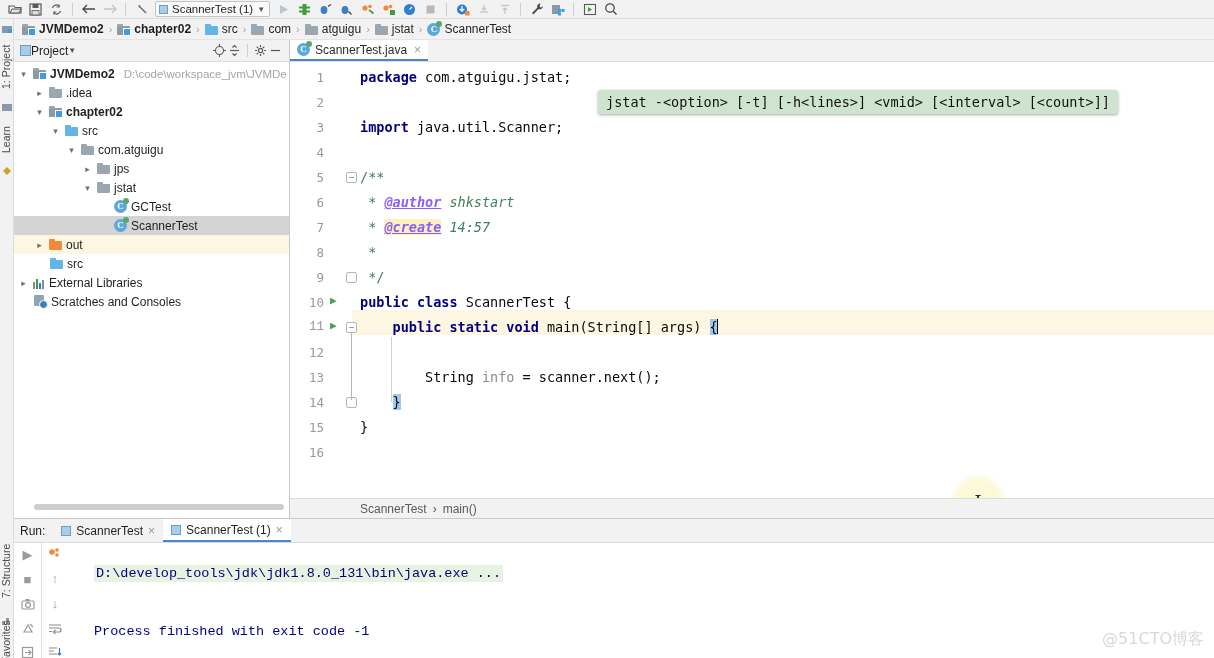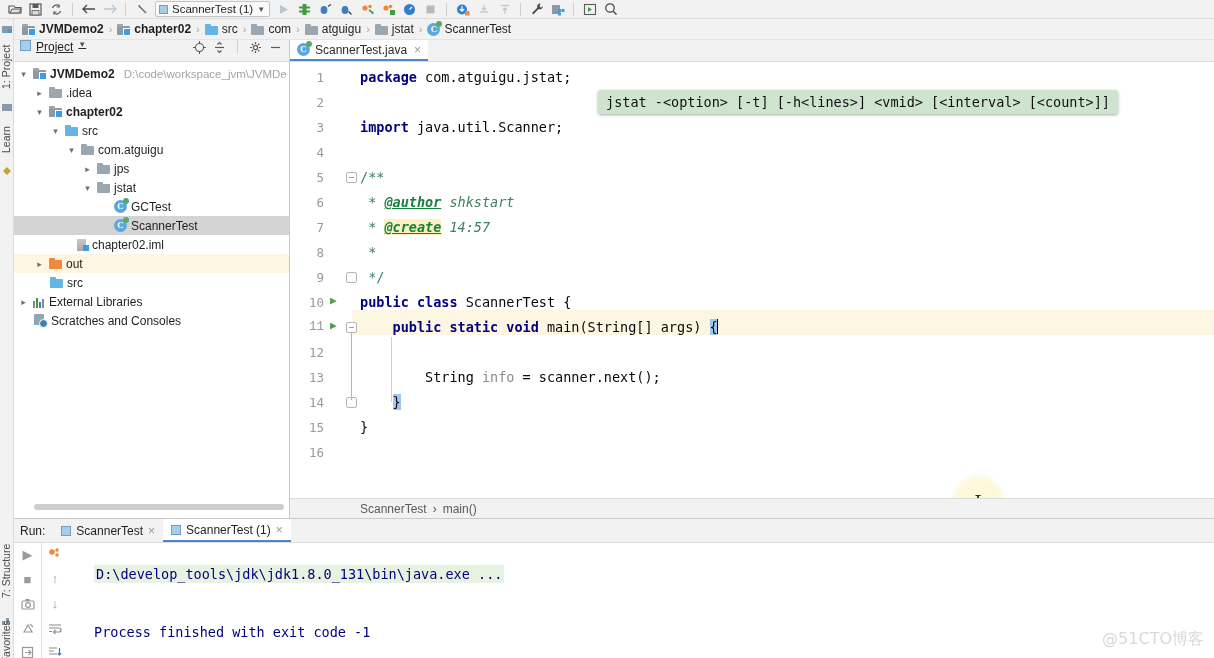--- a/index.html
+++ b/index.html
@@ -84,21 +84,21 @@
   }
   .vicon { position: absolute; left: 2px; width: 10px; height: 10px; }
 
   
   .projpanel {
     position: absolute; left: 14px; top: 40px; width: 276px; height: 478px;
     background: #fff; border-right: 1px solid #c9c9c9;
   }
   .projheader {
     height: 22px; background: #f2f2f2; border-bottom: 1px solid #dcdcdc;
-    display: flex; align-items: flex-start; padding: 0 6px; gap: 5px; text-decoration: underline;
+    display: flex; align-items: center; padding: 0 6px; 
   }
   .projheader .title { font-size: 12px; color: #1f1f1f; }
   .projheader .sp { flex: 1; }
   .ph-icon { width: 15px; height: 15px; display: flex; align-items: center; justify-content: center; color: #5a5a5a; }
   .tree { padding-top: 2px; font-size: 12px; }
   .trow {
     height: 19px; display: flex; align-items: center; gap: 4px;
     white-space: nowrap; padding-right: 4px;
   }
   .trow.selected { background: #d4d4d4; }
@@ -165,21 +165,21 @@
     position: absolute; left: 56px; width: 11px; height: 11px;
     border: 1px solid #b5b5b5; border-radius: 2px; color: #777;
     font-size: 9px; line-height: 9px; text-align: center; background: #fff;
   }
   .codeline {
     position: absolute; left: 8px; white-space: pre; color: #080808;
     font-family: "DejaVu Sans Mono", monospace; font-size: 13.5px;
   }
   .kw { color: #000080; font-weight: bold; }
   .cmt { color: #3f7f5f; }
-  .tag { color: #15803d; font-weight: bold; font-style: italic; text-decoration: underline; }
+  .tag { color: #8b5cf6; font-weight: bold; font-style: italic; text-decoration: underline; }
   .tagv { color: #3f7f5f; font-style: italic; }
   .tagh { background: #fdf0c0; }
   .fld { color: #660e7a; font-style: italic; font-weight: bold; }
   .gry { color: #8c8c8c; }
   .rowhl {
     position: absolute; left: 0; width: 924px; height: 25px; background: #fdf6e3;
   }
   .selbrace { background: #a0c8ef; }
   .caret {
     display: inline-block; width: 1px; height: 15px; background: #000;
@@ -229,21 +229,21 @@
     position: absolute; left: 0; top: 0; width: 54px; height: 116px; background: #fff;
     display: flex;
   }
   .rcol { width: 27px; display: flex; flex-direction: column; align-items: center; padding-top: 4px; gap: 10px; }
   .rcol.second { border-left: 1px solid #e0e0e0; }
   .ricon { width: 17px; height: 17px; display: flex; align-items: center; justify-content: center; color: #9a9a9a; font-size: 13px; }
   .console {
     position: absolute; left: 62px; top: 0; right: 0; height: 116px;
     font-family: "DejaVu Sans Mono", monospace; font-size: 13.5px; color: #000080;
   }
-  .cline { position: absolute; white-space: pre; }
+  .cline { position: absolute; white-space: pre; font-family: Liberation Mono, monospace; }
   .cline.hl { background: #e8f2e0; }
   .watermark {
     position: absolute; right: 10px; bottom: 8px;
     color: #d9d9d9; font-size: 16px; font-family: "DejaVu Sans", sans-serif;
   }
 </style>
 </head>
 <body>
 
 <div class="app">
@@ -563,24 +563,20 @@
       <div class="trow" style="padding-left:100px;">
         <span class="ic-class">C</span>
         <span class="tlabel">GCTest</span>
       </div>
 
       <div class="trow selected" style="padding-left:100px;">
         <span class="ic-class">C</span>
         <span class="tlabel">ScannerTest</span>
       </div>
 
-      <div class="trow" style="padding-left:62px;">
-        <span class="ic-iml"></span>
-        <span class="tlabel">chapter02.iml</span>
-      </div>
 
       <div class="trow highlight" style="padding-left:20px;">
         <span class="arrow">▸</span>
         <span class="ic-folder orange">
             <i></i>
           </span>
         <span class="tlabel">out</span>
       </div>
 
       <div class="trow" style="padding-left:36px;">

